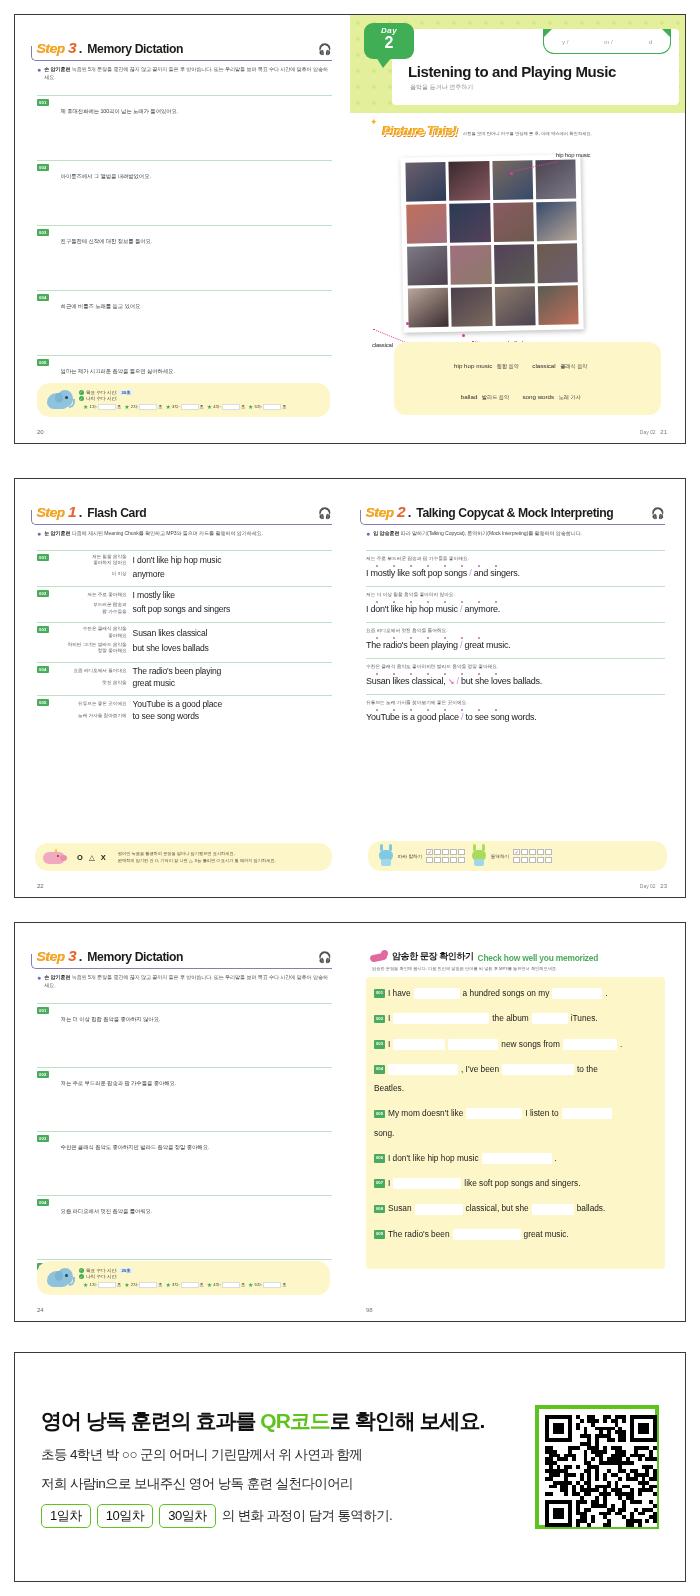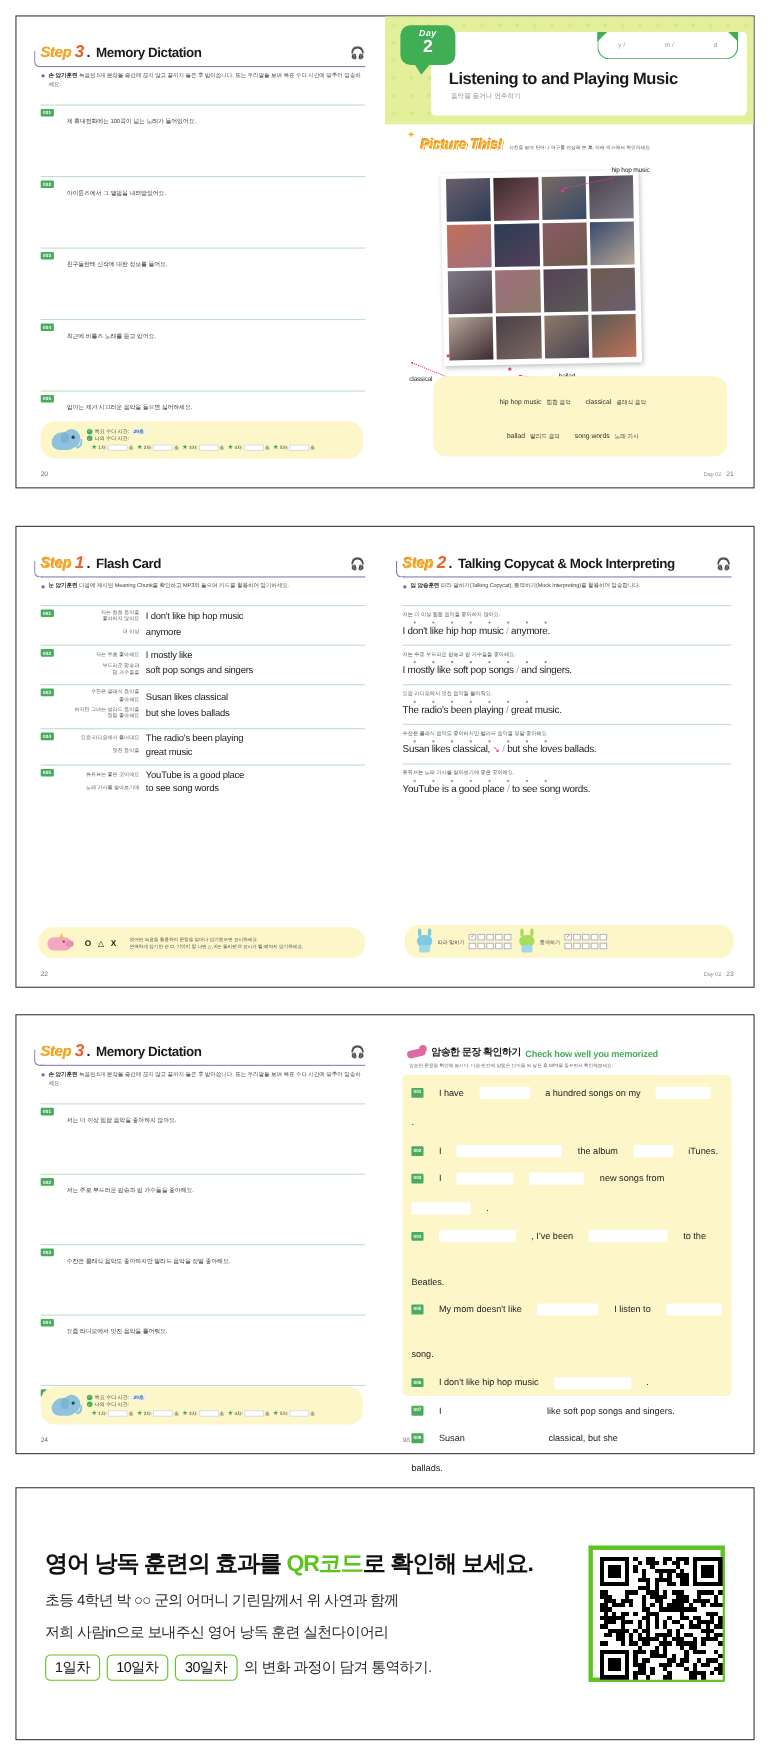--- a/index.html
+++ b/index.html
@@ -224,21 +224,21 @@
 
   
   .mem-head { display:flex; align-items:flex-end; gap: 4px; margin: 12px 0 0 4px; position:relative;}
   .worm { width:18px;height:14px;position:relative;}
   .worm-b{position:absolute;left:0;top:5px;width:17px;height:7px;background:#e06aa0;border-radius:6px;transform:rotate(-12deg);}
   .worm-h{position:absolute;left:11px;top:1px;width:7px;height:7px;background:#e06aa0;border-radius:50%;}
   .mem-ko { font-size: 9px; font-weight:bold; color:#1b1b1b; letter-spacing:-.4px;}
   .mem-en { font-size: 8.4px; font-weight:bold; color:#4aab5c; letter-spacing:-.2px;}
   .mem-sub { font-size: 4.2px; color:#666; margin: 3px 0 0 6px;}
   .mem-card { margin-top: 6px; background:#fdf6c8; border-radius: 4px; padding: 10px 8px 12px 8px; height: 292px;}
-  .mem-row { display:flex; flex-wrap:wrap; align-items:center; gap:14px; font-size:8.3px; color:#1b1b1b; margin-bottom: 12px; line-height:1.6;}
+  .mem-row { display:flex; flex-wrap:wrap; align-items:center; gap:3px; font-size:8.3px; color:#1b1b1b; margin-bottom: 12px; line-height:1.6;}
   .mem-chip { display:inline-block; background:#4aab5c;color:#fff;font-size:4.2px;font-weight:bold;padding:1px 2px;border-radius:1px;}
   .blank { display:inline-block; height:11px; background:#fff; border-radius:1.5px; }
 
   
   #qrpanel {
     position:absolute; left:14px; right:14px; top: 1352px; height: 230px;
     border:1px solid #3a3a3a; background:#fff; padding: 22px 26px;
     display:flex; align-items:center;
   }
   .qr-left { flex:1; }
@@ -523,46 +523,46 @@
       </div>
       <div class="step-sub">
         <span class="bullet">●</span>
         <span><b>입 암송훈련</b>
         <span>따라 말하기(Talking Copycat), 통역하기(Mock Interpreting)를 활용하여 암송합니다.</span></span>
       </div>
     </div>
 
     <div class="cc-list" id="s2-cc">
         <div class="cc-item">
+          <div class="cc-ko">저는 주로 부드러운 팝송과 팝 가수들을 좋아해요.</div>
+          <div class="cc-dots">
+            <i style="left:10px"></i>
+            <i style="left:27px"></i>
+            <i style="left:44px"></i>
+            <i style="left:61px"></i>
+            <i style="left:78px"></i>
+            <i style="left:95px"></i>
+            <i style="left:112px"></i>
+            <i style="left:129px"></i>
+          </div>
+          <div class="cc-en">I mostly like soft pop songs <span class="sl">/</span> and singers.</div>
+        </div>
+        <div class="cc-item">
           <div class="cc-ko">저는 더 이상 힙합 음악을 좋아하지 않아요.</div>
           <div class="cc-dots">
             <i style="left:10px"></i>
             <i style="left:27px"></i>
             <i style="left:44px"></i>
             <i style="left:61px"></i>
             <i style="left:78px"></i>
             <i style="left:95px"></i>
             <i style="left:112px"></i>
             <i style="left:129px"></i>
           </div>
           <div class="cc-en">I don't like hip hop music <span class="sl">/</span> anymore.</div>
-        </div>
-        <div class="cc-item">
-          <div class="cc-ko">저는 주로 부드러운 팝송과 팝 가수들을 좋아해요.</div>
-          <div class="cc-dots">
-            <i style="left:10px"></i>
-            <i style="left:27px"></i>
-            <i style="left:44px"></i>
-            <i style="left:61px"></i>
-            <i style="left:78px"></i>
-            <i style="left:95px"></i>
-            <i style="left:112px"></i>
-            <i style="left:129px"></i>
-          </div>
-          <div class="cc-en">I mostly like soft pop songs <span class="sl">/</span> and singers.</div>
         </div>
         <div class="cc-item">
           <div class="cc-ko">요즘 라디오에서 멋진 음악을 틀어줘요.</div>
           <div class="cc-dots">
             <i style="left:10px"></i>
             <i style="left:27px"></i>
             <i style="left:44px"></i>
             <i style="left:61px"></i>
             <i style="left:78px"></i>
             <i style="left:95px"></i>

